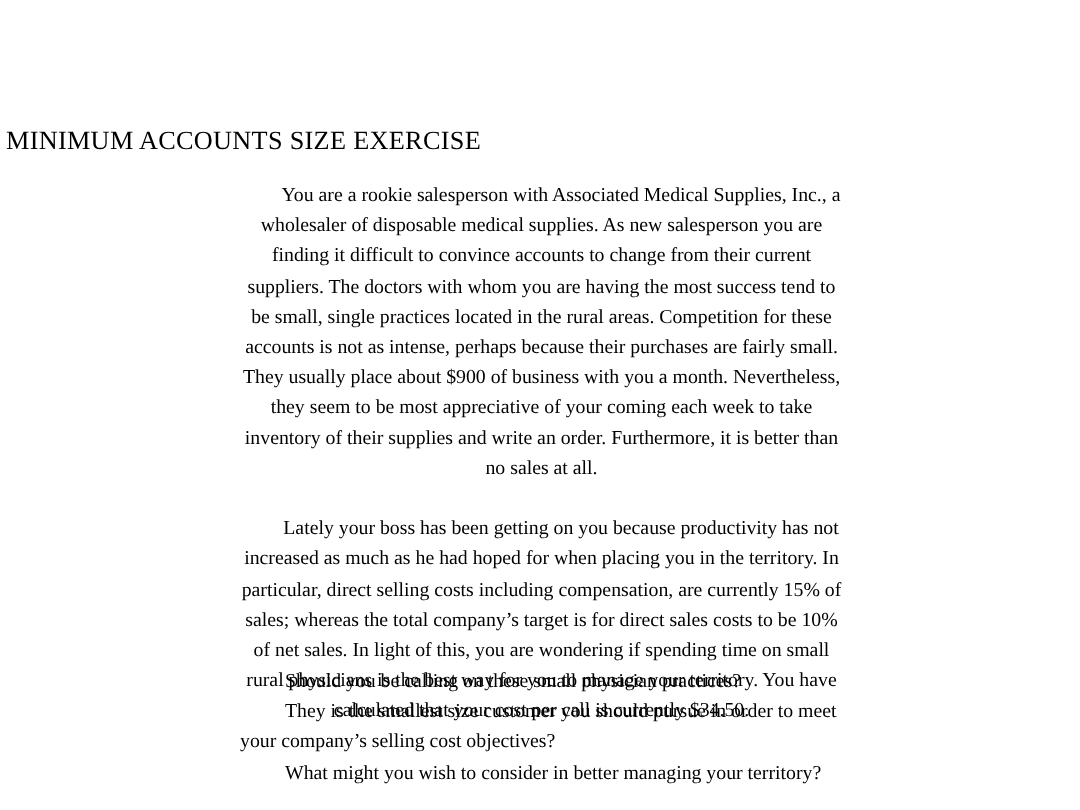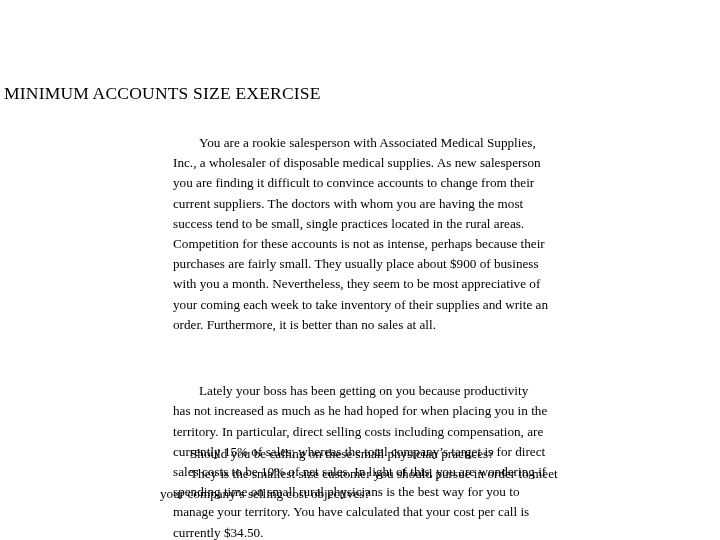--- a/index.html
+++ b/index.html
@@ -30,24 +30,24 @@
     letter-spacing: 0.2px;
     white-space: nowrap;
   }
   .body-block {
     position: absolute;
     left: 160px;
     top: 120px;
     width: 402px;
   }
   p.para {
-    margin: 13px;
+    margin: 0;
     font-size: 13.2px;
     line-height: 20.2px;
-    text-align: left;
+    text-align: center;
   }
   p.para.indent {
     text-indent: 26px;
   }
   p.spacer-para {
     margin: 0;
     height: 20.2px;
     font-size: 13.2px;
     line-height: 20.2px;
   }
@@ -74,15 +74,16 @@
 
   <div class="body-block">
     <p class="para indent">You are a rookie salesperson with Associated Medical Supplies, Inc., a wholesaler of disposable medical supplies.  As new salesperson you are finding it difficult to convince accounts to change from their current suppliers.  The doctors with whom you are having the most success tend to be small, single practices located in the rural areas.  Competition for these accounts is not as intense, perhaps because their purchases are fairly small.  They usually place about $900 of business with you a month.  Nevertheless, they seem to be most appreciative of your coming each week to take inventory of their supplies and write an order.  Furthermore, it is better than no sales at all.</p>
     <p class="spacer-para"></p>
     <p class="para indent">Lately your boss has been getting on you because productivity has not increased as much as he had hoped for when placing you in the territory.  In particular, direct selling  costs including compensation, are currently 15% of sales; whereas the total company’s target is for direct sales costs to be 10% of net sales.  In light of this, you are wondering if spending time on small rural physicians is the best way for you to manage your territory.  You have calculated that your cost per call is currently $34.50.</p>
   </div>
 
   <div class="q-block">
     <p class="question">Should you be calling on these small physician practices?</p>
     <p class="question">They is the smallest size customer you should pursue in order to meet your company’s selling cost objectives?</p>
+    <p class="question">What might you wish to consider in better managing your territory?</p>
   </div>
 
 </div>
 
 </body></html>

